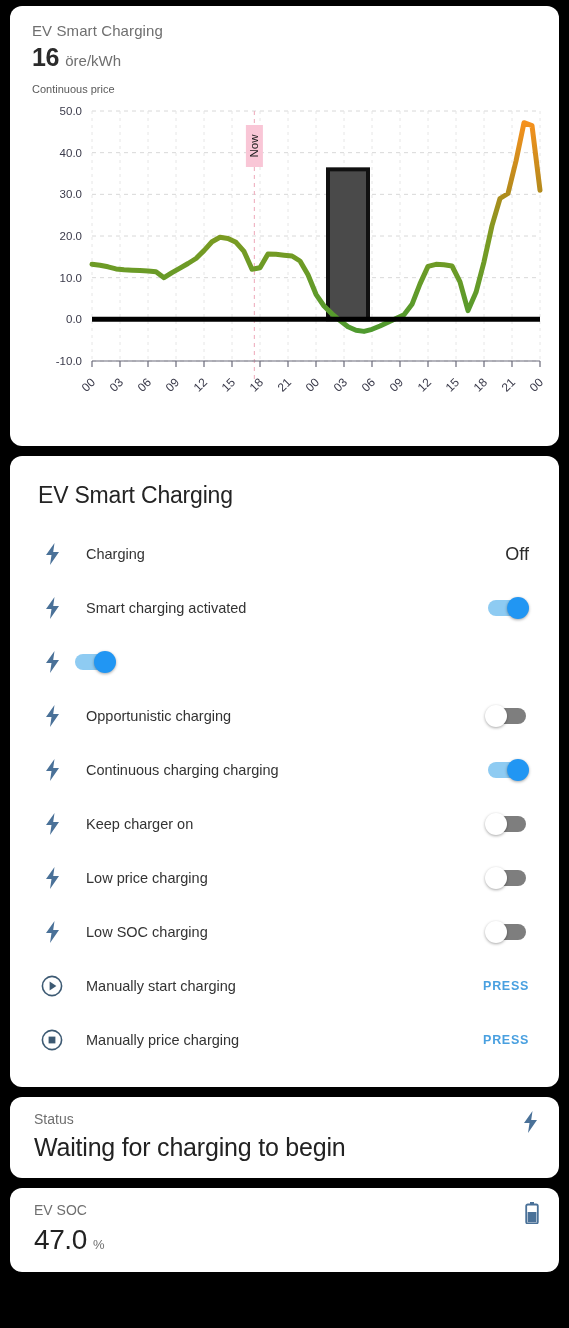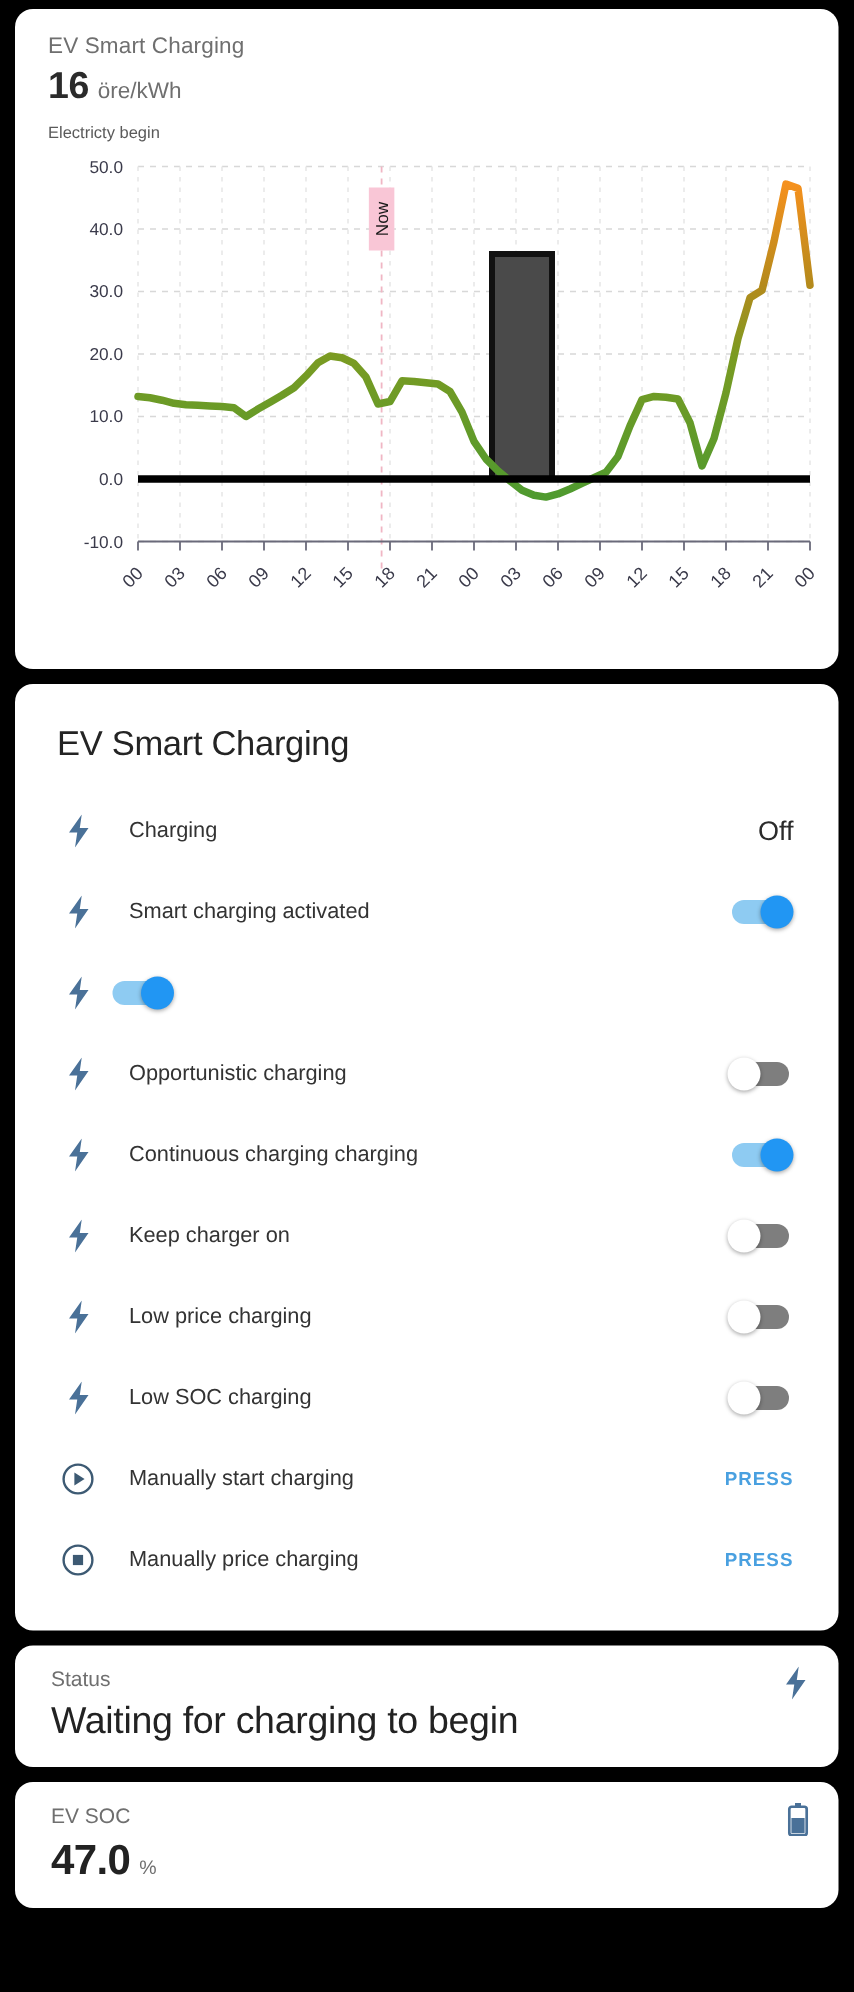--- a/index.html
+++ b/index.html
@@ -76,36 +76,36 @@
   .toggle.on .track { background: #8ecbf2; }
   .toggle.on .knob { right: 0; background: #2196f3; }
   .toggle.off .track { background: #7e7e7e; }
   .toggle.off .knob { left: 0; background: #ffffff; }
 
   
   .info-card { padding: 14px 18px 16px 18px; position: relative; }
   .info-label { font-size: 14px; color: #6f6f6f; margin-left: 6px; }
   .info-big { font-size: 25px; color: #222222; font-weight: 400; margin: 6px 0 0 6px; letter-spacing: -.2px; }
   .soc-row { display: flex; align-items: baseline; gap: 6px; margin: 6px 0 0 6px; }
-  .soc-value { font-size: 28px; font-weight: 700; color: #222222; letter-spacing: -.4px; }
+  .soc-value { font-size: 28px; font-weight: 400; color: #222222; letter-spacing: -.4px; }
   .soc-unit { font-size: 13px; color: #6f6f6f; }
   .corner-icon { position: absolute; top: 14px; right: 20px; }
 </style>
 </head>
 <body>
 
 <div class="page">
 
   <div class="card" id="chart-card">
     <div class="chart-title">EV Smart Charging</div>
     <div class="price-row">
       <span class="price-value">16</span>
       <span class="price-unit">öre/kWh</span>
     </div>
-    <div class="price-caption">Electricty begin</div>
+    <div class="price-caption">Continuous price</div>
 
     <div class="plot-wrap">
       <svg class="plot-svg" id="plot" width="521" height="310" viewBox="0 0 521 310">
           <defs>
             <linearGradient id="lineGrad" x1="0" y1="1" x2="0" y2="0" gradientUnits="objectBoundingBox">
               <stop offset="0" stop-color="#4f9a2f"></stop>
               <stop offset="0.45" stop-color="#7a9b22"></stop>
               <stop offset="0.68" stop-color="#b58a1c"></stop>
               <stop offset="1" stop-color="#f5911e"></stop>
             </linearGradient>

